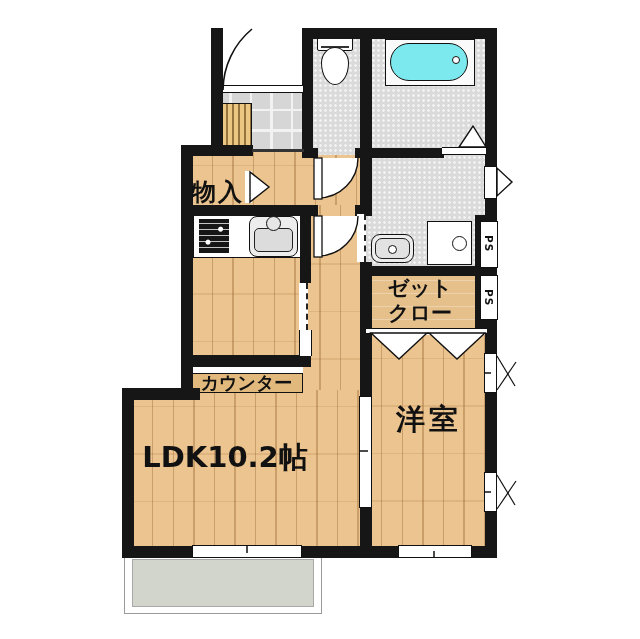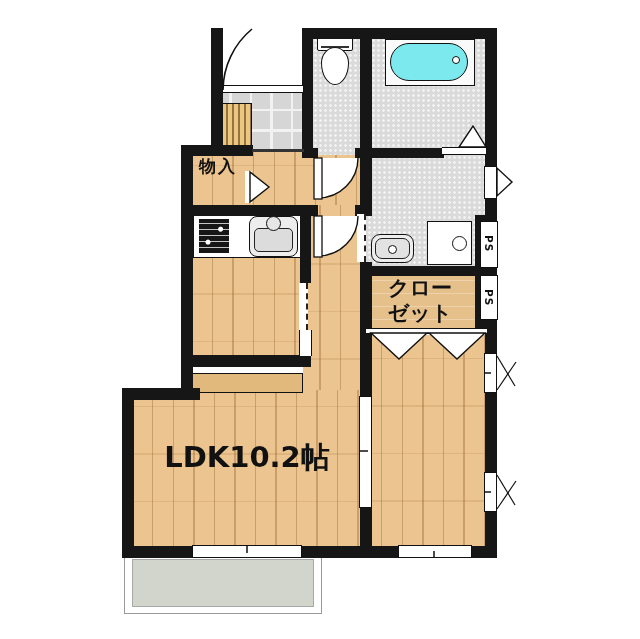--- a/index.html
+++ b/index.html
@@ -78,20 +78,21 @@
     <div style="left:3px;top:3px;width:35px;height:21px;background:#e2e2e2;border:1px solid #222;border-radius:7px"></div>
     <div style="left:16px;top:10px;width:9px;height:9px;background:#fff;border:1.1px solid #111;border-radius:50%"></div>
   </div>
   <div class="z2" style="left:427px;top:221px;width:45px;height:44px;background:#fff;border:1.3px solid #111">
     <div style="left:24px;top:14px;width:15px;height:15px;background:#fff;border:1.3px solid #111;border-radius:50%"></div>
   </div>
 
   <div class="z2 white" style="left:190px;top:365px;width:113px;height:9px"></div>
   <div class="lbl z2" style="left:228px;top:352px;width:40px;height:20px;font-size:15px;z-index:2">PS</div>
   <div class="z2" style="left:190px;top:373px;width:113px;height:20px;background:#e2b97d;border:1.2px solid #111"></div>
+  <div class="lbl" style="left:190px;top:373px;width:113px;height:20px;font-size:18px;font-weight:600">カウンター</div>
 
   <div class="wall z3" style="left:302px;top:28px;width:195px;height:11px"></div>
   <div class="wall z3" style="left:211px;top:28px;width:12px;height:126px"></div>
   <div class="wall z3" style="left:485px;top:28px;width:12px;height:530px"></div>
   <div class="wall z3" style="left:122px;top:546px;width:375px;height:12px"></div>
   <div class="wall z3" style="left:122px;top:388px;width:12px;height:170px"></div>
   <div class="wall z3" style="left:122px;top:388px;width:78px;height:12px"></div>
   <div class="wall z3" style="left:181px;top:147px;width:12px;height:241px"></div>
   <div class="wall z3" style="left:181px;top:145px;width:72px;height:11px"></div>
   <div class="wall z3" style="left:302px;top:28px;width:11px;height:130px"></div>
@@ -167,22 +168,23 @@
     </g>
     <g stroke="#111" stroke-width="1.5">
       <line x1="247" y1="546" x2="247" y2="553"></line>
       <line x1="434" y1="551" x2="434" y2="558"></line>
       <line x1="484" y1="373" x2="491" y2="373"></line>
       <line x1="484" y1="492" x2="491" y2="492"></line>
       <line x1="359" y1="451" x2="368" y2="451"></line>
     </g>
   </svg>
 
-  <div class="lbl" style="left:189px;top:153px;width:58px;height:27px;font-size:17px;letter-spacing:2px">物入</div>
+  <div class="lbl" style="left:189px;top:178px;width:58px;height:27px;font-size:24px;letter-spacing:2px">物入</div>
   <div style="left:366px;top:276px;width:108px;height:50px;z-index:6;text-align:center;color:#111;font-weight:600;font-size:21px;line-height:25px">
+    <span style="display:block">ゼット</span>
     <span style="display:block">クロー</span>
-    <span style="display:block">ゼット</span>
   </div>
-  <div class="lbl" style="left:134px;top:441px;width:226px;height:34px;font-size:29px;font-weight:600">LDK10.2帖</div>
+  <div class="lbl" style="left:134px;top:441px;width:182px;height:34px;font-size:29px;font-weight:600">LDK10.2帖</div>
   <div style="left:367px;top:401px;width:124px;height:76px;z-index:6;text-align:center;color:#111;font-weight:600;font-size:29px;line-height:37px">
+    <span style="display:block;letter-spacing:4px">洋室</span>
   </div>
 
 </div>
 
 </body></html>

